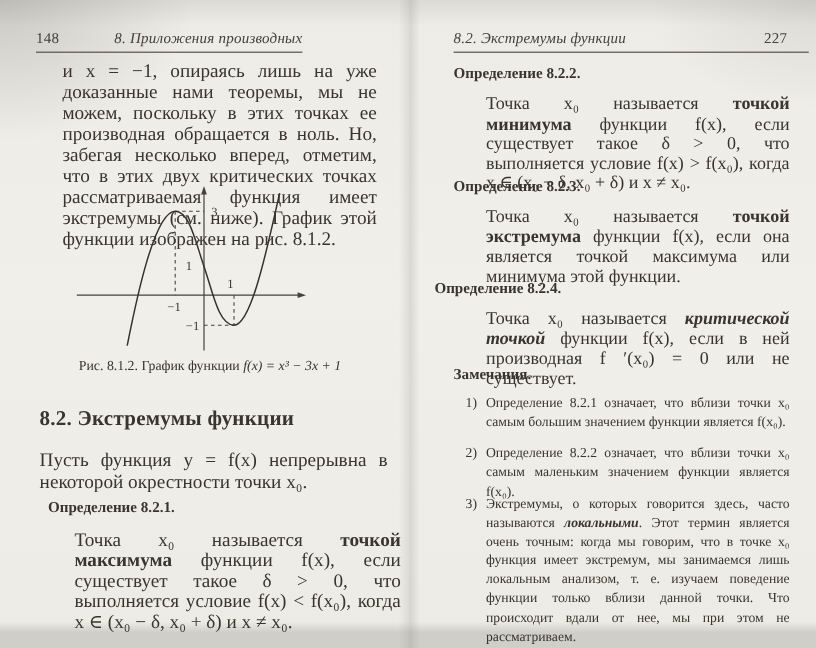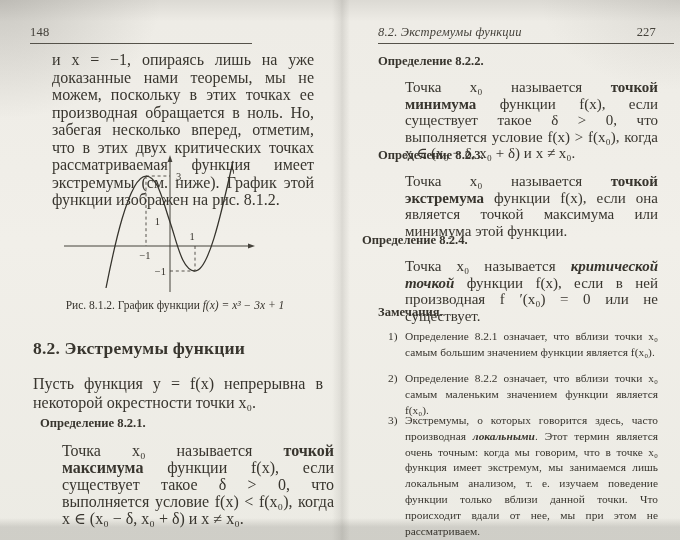--- a/index.html
+++ b/index.html
@@ -55,20 +55,21 @@
 </style>
 </head>
 <body>
 
 <div class="spread">
 
   <div class="page page-left">
 
     <div class="runhead" style="left:30px; top:25px; width:222px;">
       <span>148</span>
+      <span class="ital">8. Приложения производных</span>
     </div>
 
     <div class="tb body-lg" style="left:52px; top:51px; width:262px;">и  x = −1,  опираясь лишь на уже доказанные нами теоремы, мы не можем, поскольку в этих точках ее производная обращается в ноль. Но, забегая несколько вперед, отметим, что в этих двух критических точках рассматриваемая функция имеет экстремумы (см. ниже). График этой функции изображен на рис. 8.1.2.</div>
 
     <svg class="figure-svg" width="266" height="148" viewBox="0 0 266 148">
 
       <line class="ax" x1="8" y1="96" x2="194" y2="96"></line>
       <path class="arrw" d="M199 96 l-7 -2.4 l0 4.8 z"></path>
       <line class="ax" x1="114" y1="142" x2="114" y2="10"></line>
       <path class="arrw" d="M114 5 l-2.4 7 l4.8 0 z"></path>
@@ -137,19 +138,19 @@
     <div class="remark-item" style="left:46px; top:371px;">
       <span class="rnum">2)</span>
       <div class="rtext tb body-rm" style="position:static;">
         <span>Определение 8.2.2 означает, что вблизи точки  x₀  самым маленьким значением функции является  f(x₀).</span><span class="bi"></span><span></span>
       </div>
     </div>
 
     <div class="remark-item" style="left:46px; top:413px;">
       <span class="rnum">3)</span>
       <div class="rtext tb body-rm" style="position:static;">
-        <span>Экстремумы, о которых говорится здесь, часто производная </span><span class="bi">локальными</span><span>. Этот термин является очень точным: когда мы говорим, что в точке  x₀  функция имеет экстремум, мы занимаемся лишь локальным анализом, т. е. изучаем поведение функции только вблизи данной точки. Что происходит вдали от нее, мы при этом не рассматриваем.</span>
+        <span>Экстремумы, о которых говорится здесь, часто называются </span><span class="bi">локальными</span><span>. Этот термин является очень точным: когда мы говорим, что в точке  x₀  функция имеет экстремум, мы занимаемся лишь локальным анализом, т. е. изучаем поведение функции только вблизи данной точки. Что происходит вдали от нее, мы при этом не рассматриваем.</span>
       </div>
     </div>
   </div>
 
   <div class="seam"></div>
 </div>
 
 </body></html>

